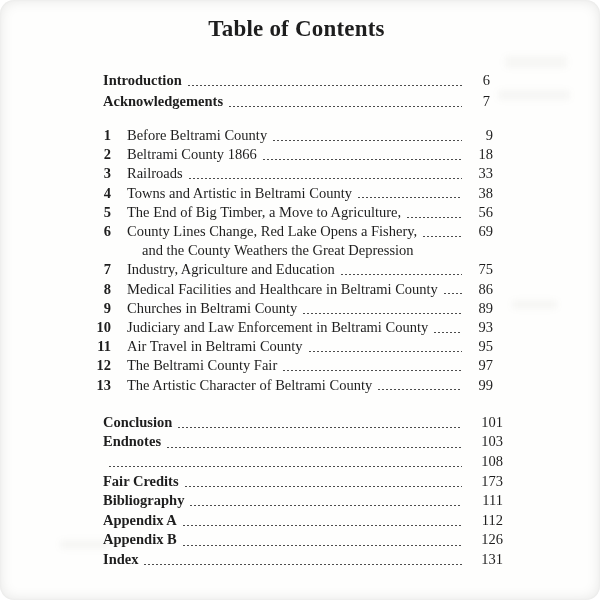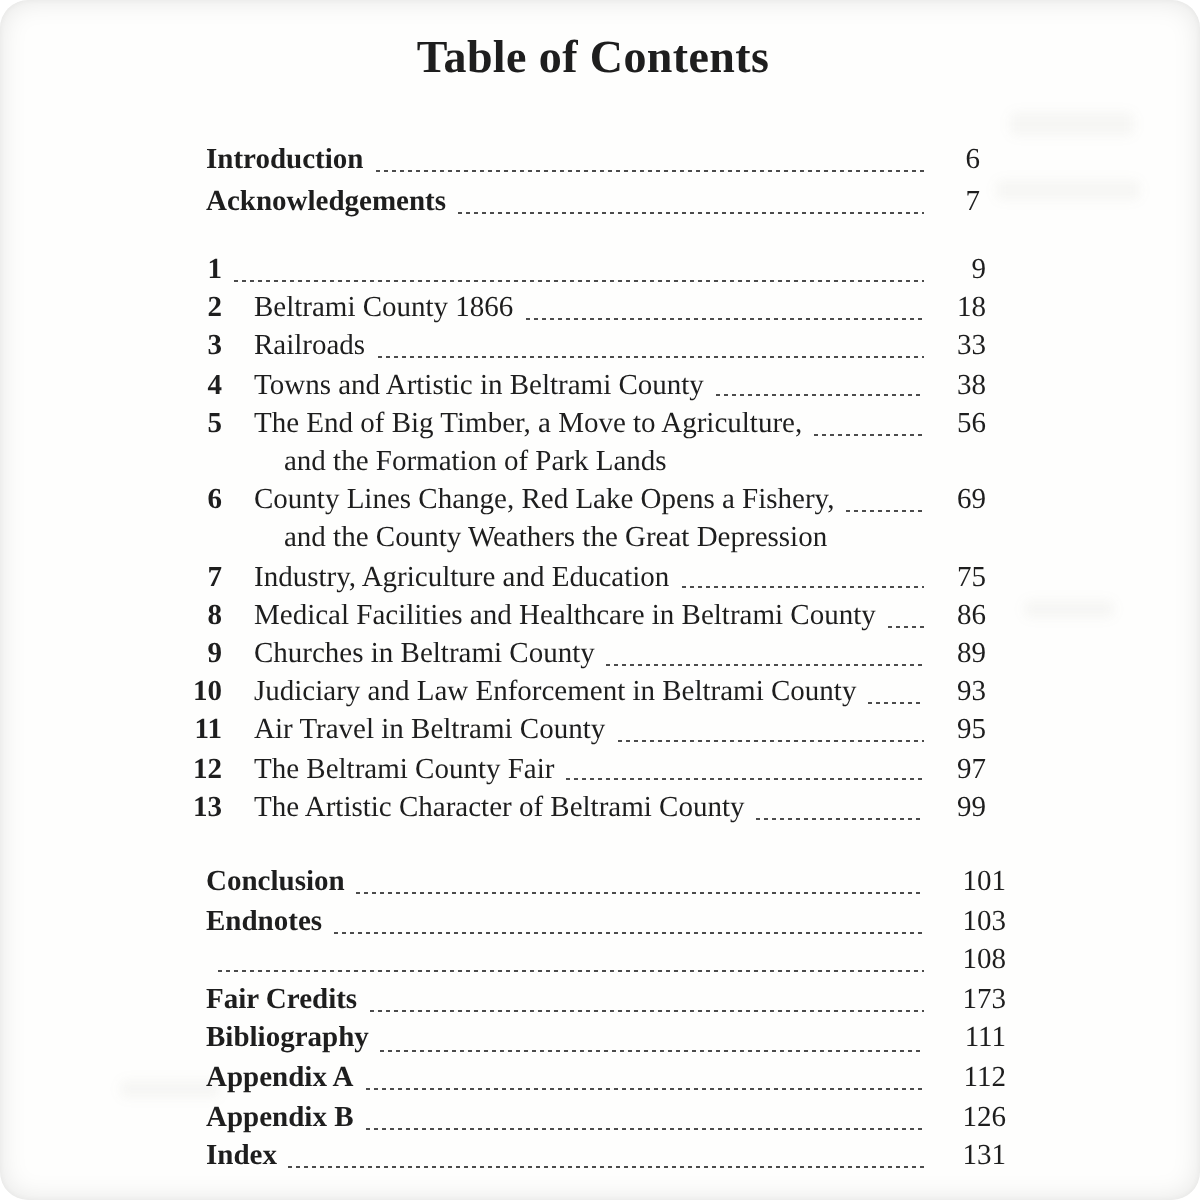--- a/index.html
+++ b/index.html
@@ -79,20 +79,21 @@
   <div class="row">
     <span class="label">Acknowledgements</span>
     <span class="leader"></span>
     <span class="pagenum">7</span>
   </div>
 </div>
     <div class="chapters">
   <div class="chapter">
     <div class="row">
       <span class="num">1</span>
+      <span class="ctitle">Before Beltrami County</span>
       <span class="leader"></span>
       <span class="pagenum">9</span>
     </div>
 
   </div>
 
   <div class="chapter">
     <div class="row">
       <span class="num">2</span>
       <span class="ctitle">Beltrami County 1866</span>
@@ -122,21 +123,20 @@
 
   </div>
 
   <div class="chapter">
     <div class="row">
       <span class="num">5</span>
       <span class="ctitle">The End of Big Timber, a Move to Agriculture,</span>
       <span class="leader"></span>
       <span class="pagenum">56</span>
     </div>
-    <div class="cont">and the Formation of Park Lands</div>
   </div>
 
   <div class="chapter">
     <div class="row">
       <span class="num">6</span>
       <span class="ctitle">County Lines Change, Red Lake Opens a Fishery,</span>
       <span class="leader"></span>
       <span class="pagenum">69</span>
     </div>
     <div class="cont">and the County Weathers the Great Depression</div>

